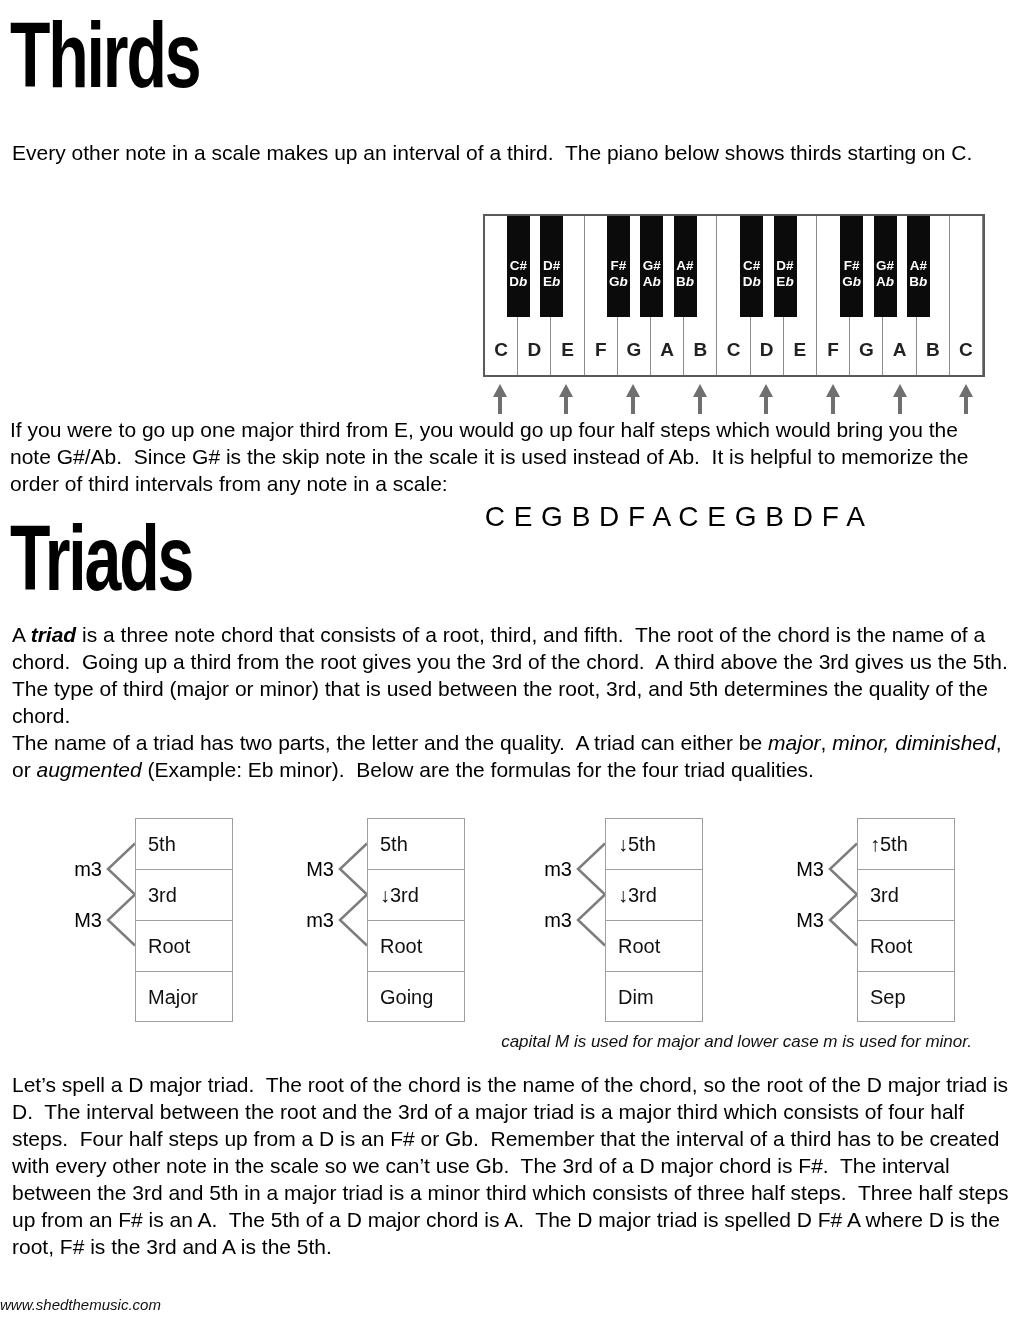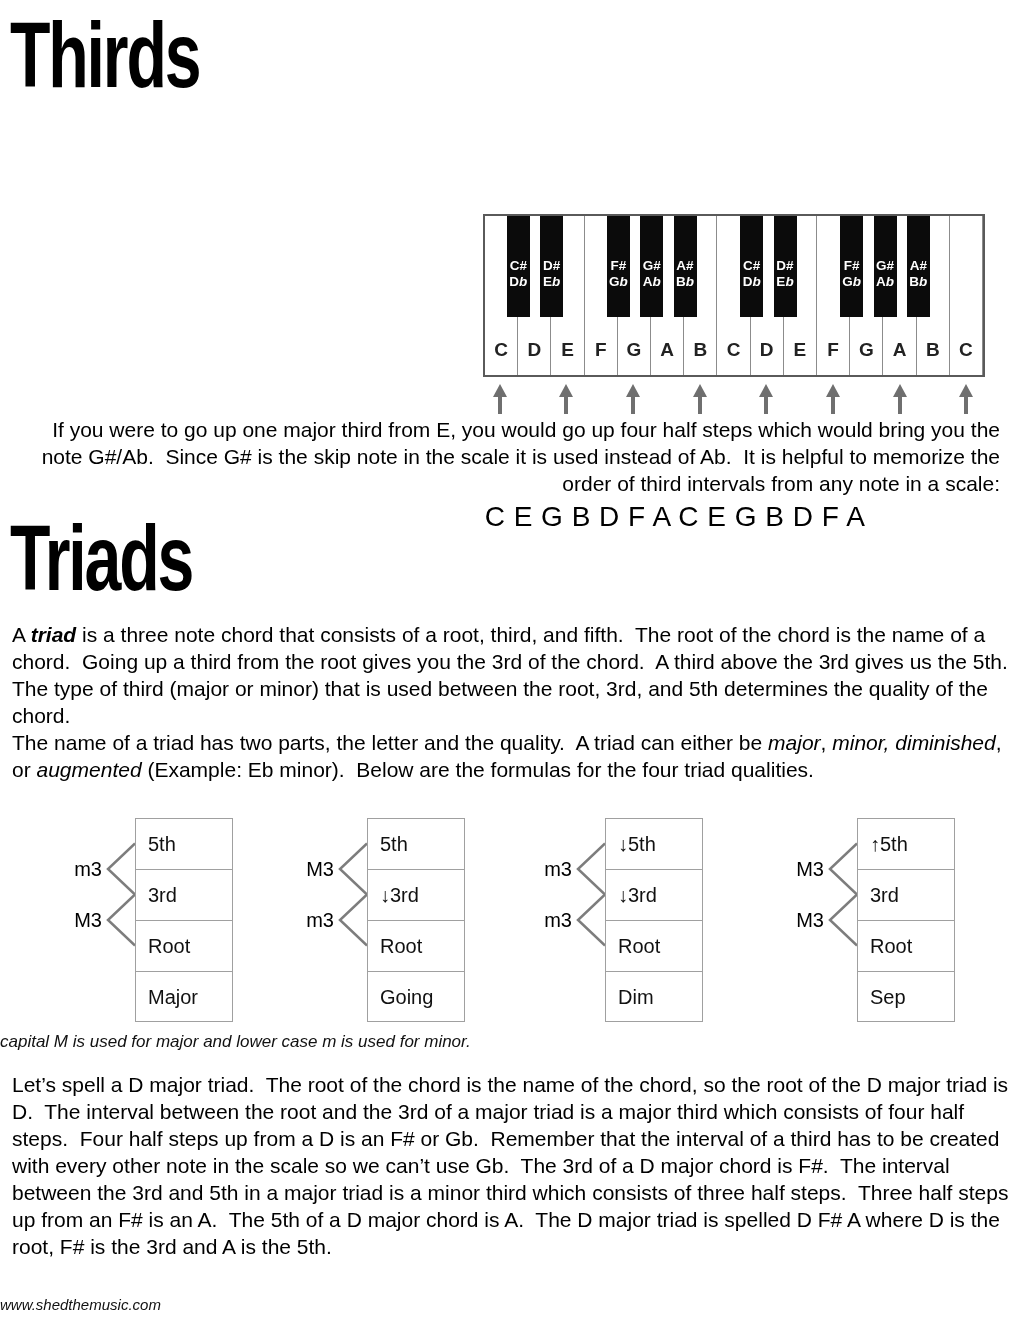--- a/index.html
+++ b/index.html
@@ -55,36 +55,37 @@
     height:51px; border-bottom:1px solid #a0a0a0; padding-left:12px;
     display:flex; align-items:center; font-size:20px; color:#111;
   }
   .triad-cell:last-child { border-bottom:none; }
   .interval-label {
     position:absolute; left:0; width:42px; text-align:right; font-size:20px;
     line-height:26px; color:#000;
   }
   .bracket-svg { position:absolute; left:0; top:0; }
   .diagram-caption {
-    position:absolute; left:0; top:1032px; width:972px; text-align:left;
+    position:absolute; left:0; top:1032px; width:972px; text-align:right;
     font-size:17px; line-height:20px; font-style:italic; color:#111;
   }
   .footer-url {
     position:absolute; left:0; top:1296px; width:1010px; text-align:left;
     font-size:15px; font-style:italic; color:#111;
   }
 </style>
 </head>
 <body>
 
 <div id="page">
 
   <div class="big-heading" style="top:9px;">Thirds</div>
   <div class="big-heading" style="top:512px;">Triads</div>
 
+  <div class="body-text" style="left:12px; top:139px; width:985px;">Every other note in a scale makes up an interval of a third.  The piano below shows thirds starting on C.</div>
 
 
   <div class="piano">
     <div class="white-key">
         <span class="white-key-label">C</span>
       </div>
     <div class="white-key">
         <span class="white-key-label">D</span>
       </div>
     <div class="white-key">
@@ -167,21 +168,21 @@
     <span class="up-arrow" style="left:409.7px;">
         <span class="head"></span>
         <span class="stem"></span>
       </span>
     <span class="up-arrow" style="left:476.3px;">
         <span class="head"></span>
         <span class="stem"></span>
       </span>
   </div>
 
-  <div class="body-text" style="left:22px; top:416px; width:978px;text-align:right;">If you were to go up one major third from E, you would go up four half steps which would bring you the note G#/Ab.  Since G# is the skip note in the scale it is used instead of Ab.  It is helpful to memorize the order of third intervals from any note in a scale:</div>
+  <div class="body-text" style="left:10px; top:416px; width:978px;">If you were to go up one major third from E, you would go up four half steps which would bring you the note G#/Ab.  Since G# is the skip note in the scale it is used instead of Ab.  It is helpful to memorize the order of third intervals from any note in a scale:</div>
 
   <div class="seq-line">C E G B D F A C E G B D F A</div>
 
   <div class="body-text" style="left:12px; top:621px; width:1000px;"><span>A </span><span style="font-weight: bold; font-style: italic;">triad</span><span> is a three note chord that consists of a root, third, and fifth.  The root of the chord is the name of a chord.  Going up a third from the root gives you the 3rd of the chord.  A third above the 3rd gives us the 5th.  The type of third (major or minor) that is used between the root, 3rd, and 5th determines the quality of the chord.
 The name of a triad has two parts, the letter and the quality.  A triad can either be </span><span style="font-style: italic;">major</span><span>, </span><span style="font-style: italic;">minor,</span><span> </span><span style="font-style: italic;">diminished</span><span>, or </span><span style="font-style: italic;">augmented</span><span> (Example: Eb minor).  Below are the formulas for the four triad qualities.</span></div>
 
   <div class="triad-diagram" style="left:60px;">
     <svg class="bracket-svg" width="75" height="204">
         <polyline points="75,25.5 48,51 75,76.5 48,102 75,127.5" fill="none" stroke="#7d7d7d" stroke-width="2.5"></polyline>
       </svg>

